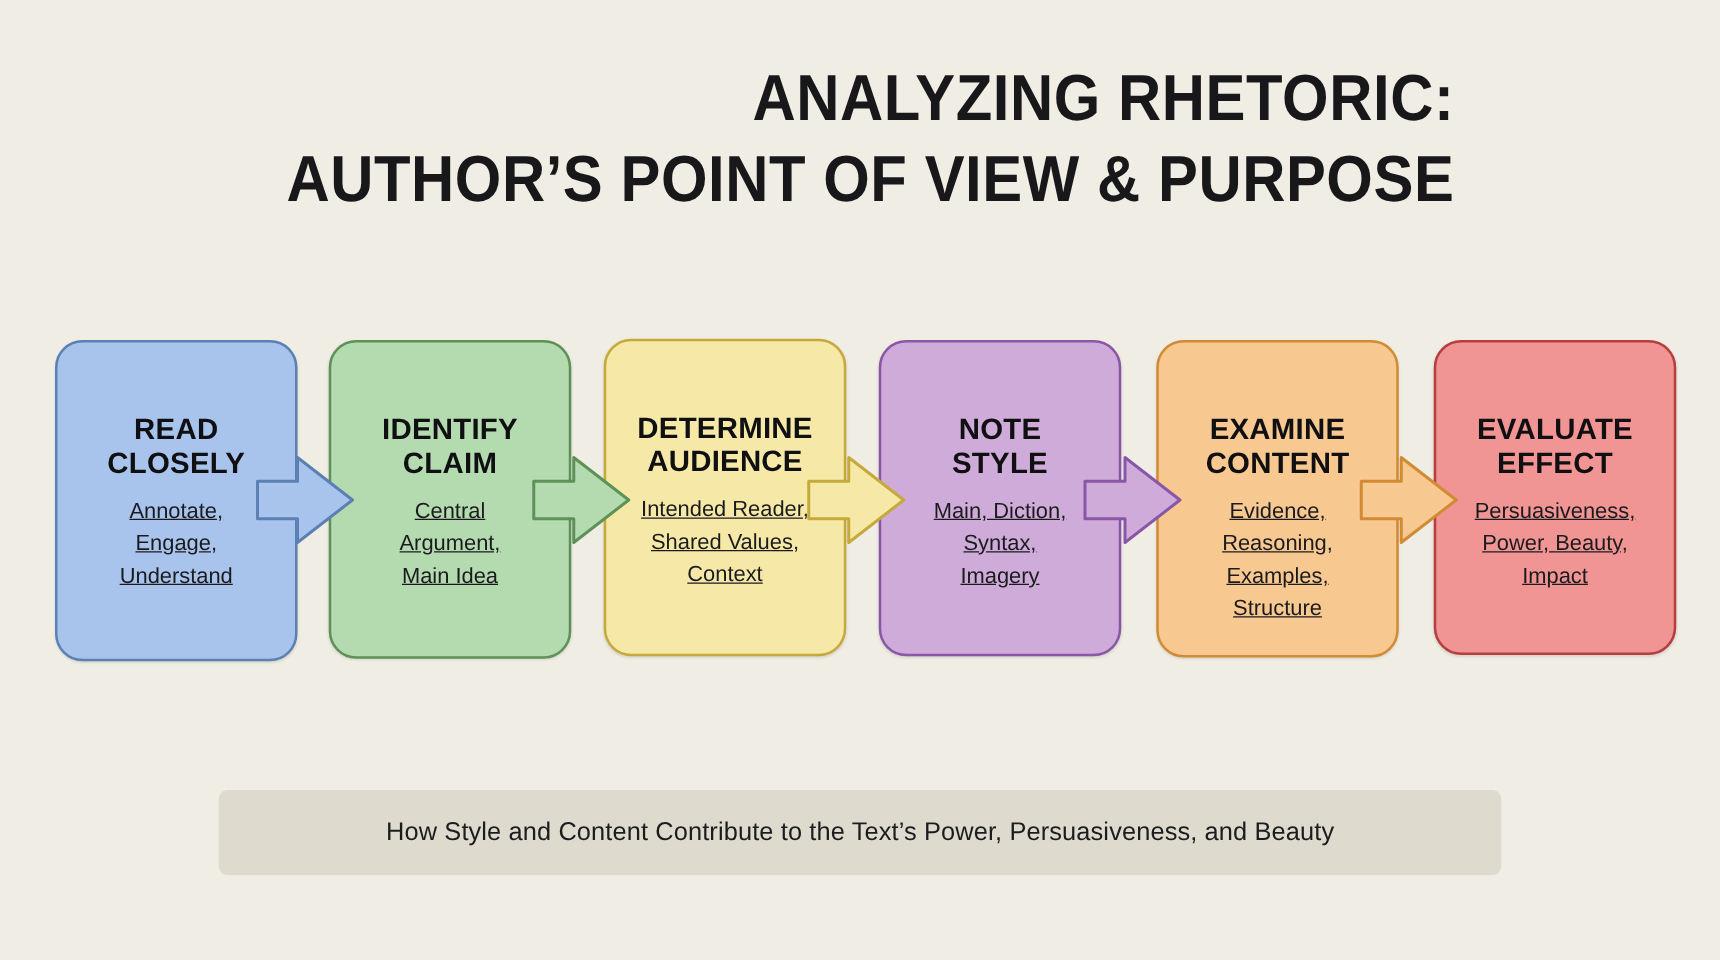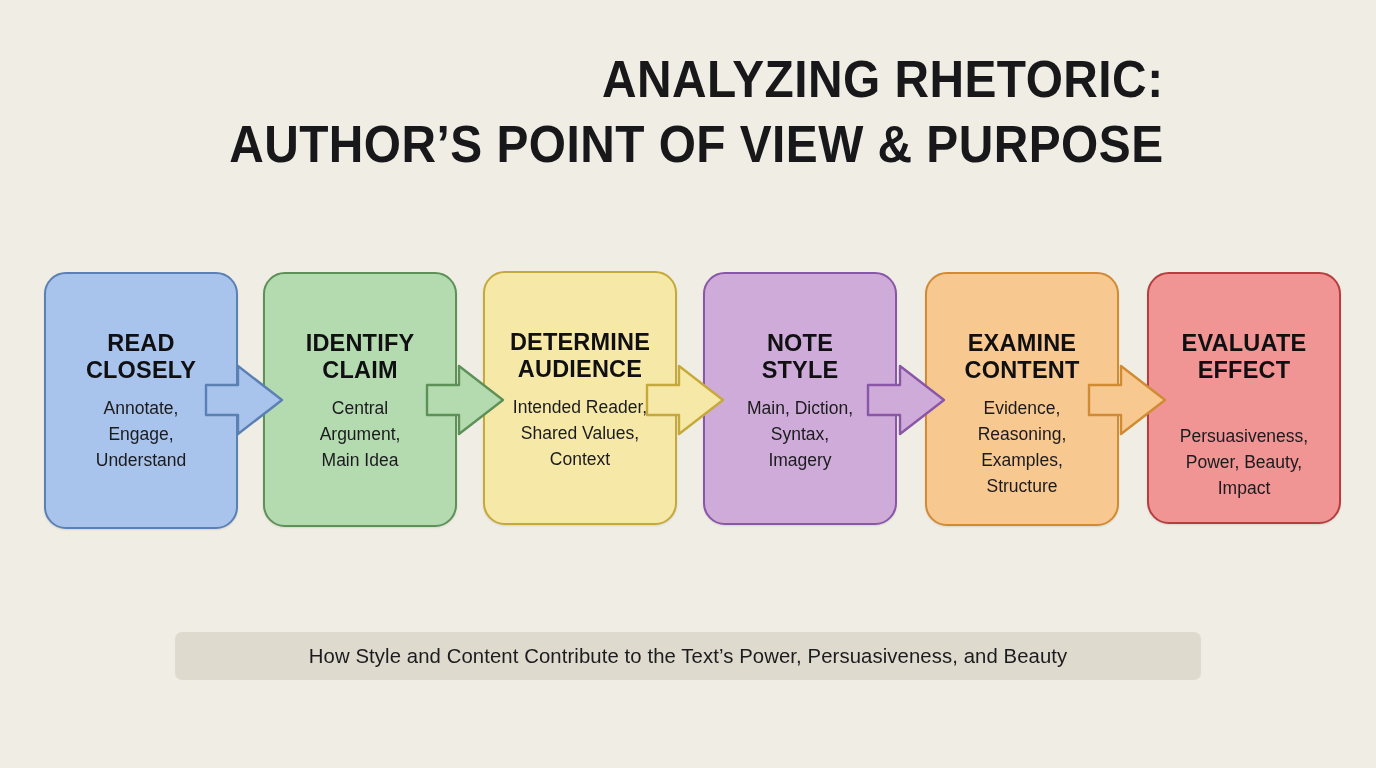--- a/index.html
+++ b/index.html
@@ -75,20 +75,21 @@
     letter-spacing: 0.2px;
     white-space: pre-line;
     margin-bottom: 11px;
   }
   .step-detail {
     font-size: 17.5px;
     line-height: 26px;
     color: #1B1B1E;
     text-align: center;
     white-space: pre-line;
+    text-decoration: underline;
   }
 
   
   .flow-arrow {
     position: absolute;
     top: 93px;
     width: 80px;
     height: 74px;
     z-index: 4;
   }
@@ -98,21 +99,21 @@
     height: 74px;
     overflow: visible;
   }
 
   
   #footer-caption {
     position: absolute;
     left: 175px;
     top: 632px;
     width: 1026px;
-    height: 48px;
+    height: 68px;
     background: #DEDACE;
     border-radius: 7px;
     display: flex;
     align-items: center;
     justify-content: center;
   }
   #footer-caption-text {
     font-size: 20.5px;
     color: #1C1C1E;
     letter-spacing: 0.1px;
@@ -183,21 +184,21 @@
 Imagery</div>
     </div>
     <div class="flow-step" style="left: 881px; top: 2px; height: 254px; background: rgb(248, 200, 145); border-color: rgb(208, 139, 51);">
       <div class="step-heading">EXAMINE
 CONTENT</div>
       <div class="step-detail">Evidence,
 Reasoning,
 Examples,
 Structure</div>
     </div>
-    <div class="flow-step" style="left: 1103px; top: 2px; height: 252px; background: rgb(240, 148, 148); border-color: rgb(182, 62, 62); gap: 28px;">
+    <div class="flow-step" style="left: 1103px; top: 2px; height: 252px; background: rgb(240, 148, 148); border-color: rgb(182, 62, 62);">
       <div class="step-heading">EVALUATE
 EFFECT</div>
       <div class="step-detail">Persuasiveness,
 Power, Beauty,
 Impact</div>
     </div>
   </div>
 
 <div id="footer-caption" style="background: rgb(222, 218, 206);">
   <span id="footer-caption-text">How Style and Content Contribute to the Text’s Power, Persuasiveness, and Beauty</span>

